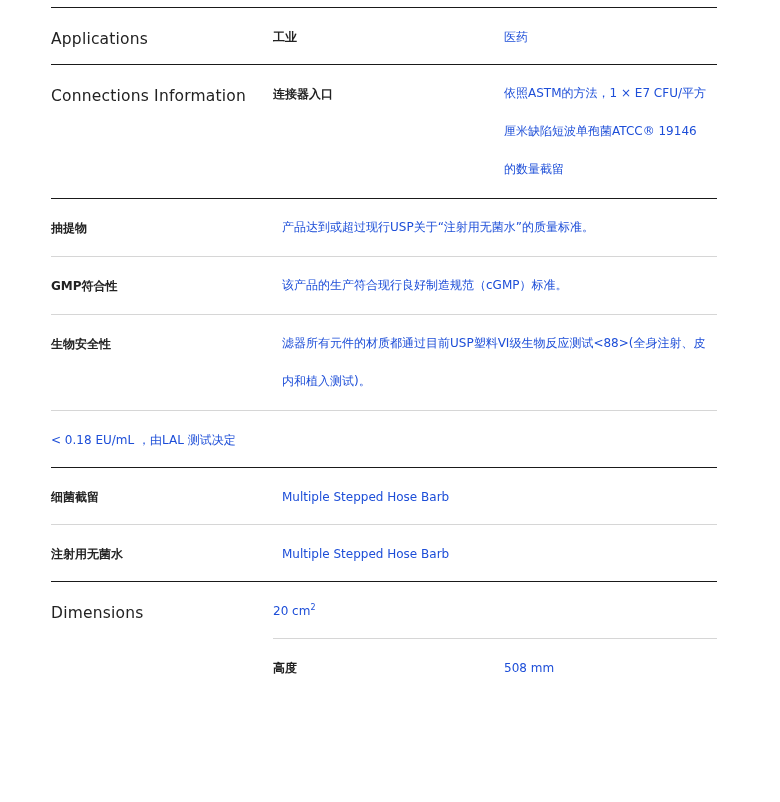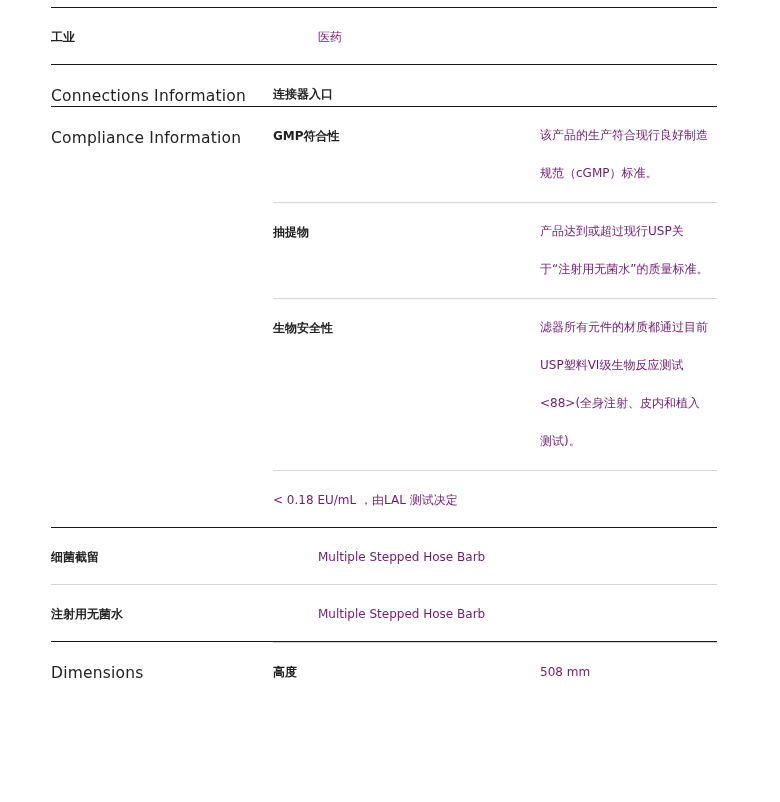--- a/index.html
+++ b/index.html
@@ -3,62 +3,63 @@
   <meta charset="utf-8">
   <style>
     html, body { margin: 0; padding: 0; background: #ffffff; }
     body { width: 780px; height: 802px; overflow: hidden; position: relative;
            font-family: "DejaVu Sans", "Liberation Sans", sans-serif; color: #1a1a1a; }
     .table { position: absolute; left: 51px; top: 7px; width: 666px; }
     .section { position: relative; border-top: 1.5px solid #1a1a1a; display: flex; }
     .section-title { width: 222px; flex: none; font-size: 15.5px; letter-spacing: 0.2px;
                      color: #222; padding-top: 21px; line-height: 20px; }
     .rows { flex: 1; }
-    .row { display: flex; border-top: 1px solid #d6d6d6; gap: 36px; }
+    .row { display: flex; border-top: 1px solid #d6d6d6; }
     .row:first-child { border-top: none; }
     .row-label { width: 231px; flex: none; font-size: 12px; font-weight: bold;
                  color: #222; padding-top: 20px; line-height: 18px; }
-    .row-value { flex: 1; font-size: 12px; color: #701a75; line-height: 38px;
+    .row-value { flex: 1; font-size: 12px; color: #1d4ed8; line-height: 38px;
                  padding-top: 9px; padding-bottom: 10px; padding-right: 6px; }
     .row-value.single { line-height: 18px; padding-top: 20px; padding-bottom: 18px; }
     sup { font-size: 8px; vertical-align: super; line-height: 0; }
   </style>
 </head>
 <body>
 
 <div class="table">
 
   <div class="section">
+    <div class="section-title">Applications</div>
     <div class="rows">
       <div class="row">
         <div class="row-label">工业</div>
         <div class="row-value single">医药</div>
       </div>
     </div>
   </div>
 
   <div class="section">
     <div class="section-title">Connections Information</div>
     <div class="rows">
       <div class="row">
         <div class="row-label">连接器入口</div>
+        <div class="row-value">依照ASTM的方法，1 × E7 CFU/平方厘米缺陷短波单孢菌ATCC® 19146 的数量截留</div>
       </div>
     </div>
   </div>
 
   <div class="section">
-    <div class="section-title">Compliance Information</div>
     <div class="rows">
+      <div class="row">
+        <div class="row-label">抽提物</div>
+        <div class="row-value">产品达到或超过现行USP关于“注射用无菌水”的质量标准。</div>
+      </div>
       <div class="row">
         <div class="row-label">GMP符合性</div>
         <div class="row-value">该产品的生产符合现行良好制造规范（cGMP）标准。</div>
-      </div>
-      <div class="row">
-        <div class="row-label">抽提物</div>
-        <div class="row-value">产品达到或超过现行USP关于“注射用无菌水”的质量标准。</div>
       </div>
       <div class="row">
         <div class="row-label">生物安全性</div>
         <div class="row-value">滤器所有元件的材质都通过目前USP塑料VI级生物反应测试&lt;88&gt;(全身注射、皮内和植入测试)。</div>
       </div>
       <div class="row">
         <div class="row-value single">&lt; 0.18 EU/mL ，由LAL 测试决定</div>
       </div>
     </div>
   </div>
@@ -73,20 +74,21 @@
         <div class="row-label">注射用无菌水</div>
         <div class="row-value single">Multiple Stepped Hose Barb</div>
       </div>
     </div>
   </div>
 
   <div class="section">
     <div class="section-title">Dimensions</div>
     <div class="rows">
       <div class="row">
+        <div class="row-value single"><span>20 cm</span><sup>2</sup></div>
       </div>
       <div class="row">
         <div class="row-label">高度</div>
         <div class="row-value single">508 mm</div>
       </div>
     </div>
   </div>
 
 </div>
 

